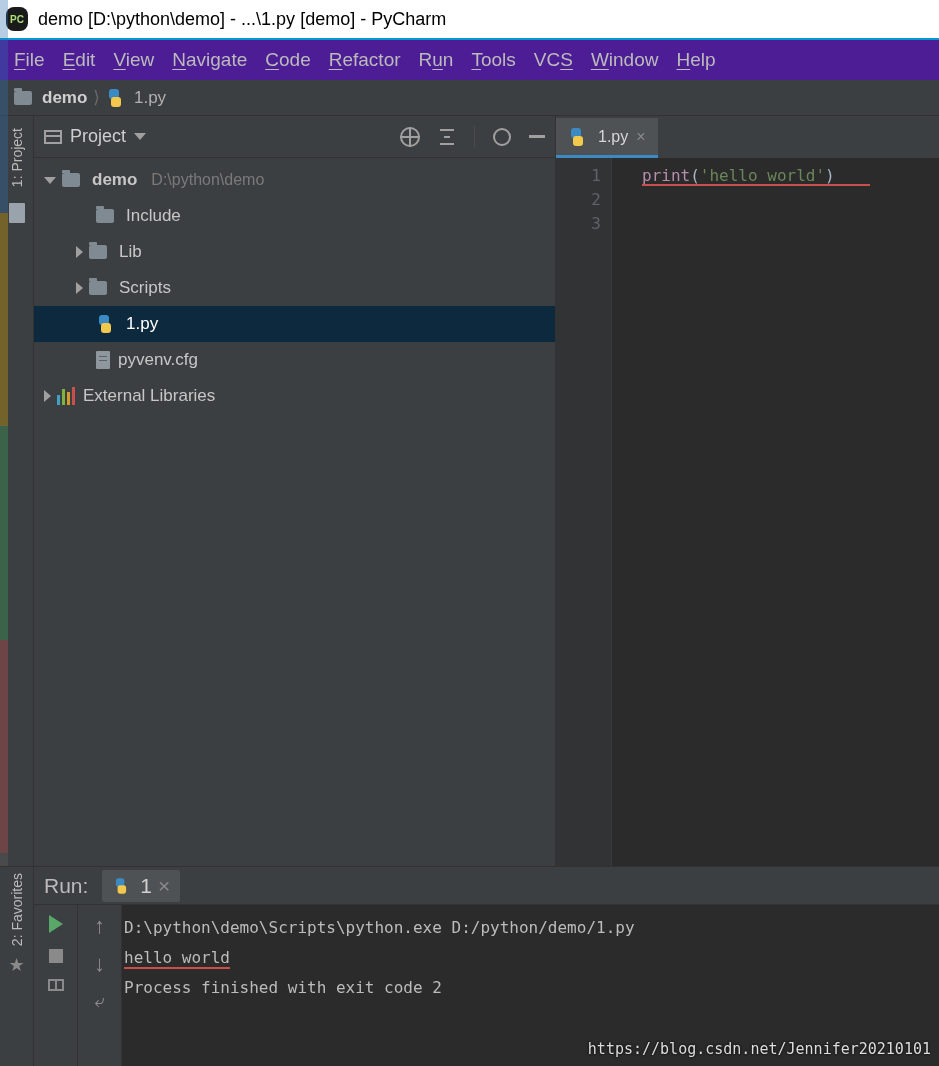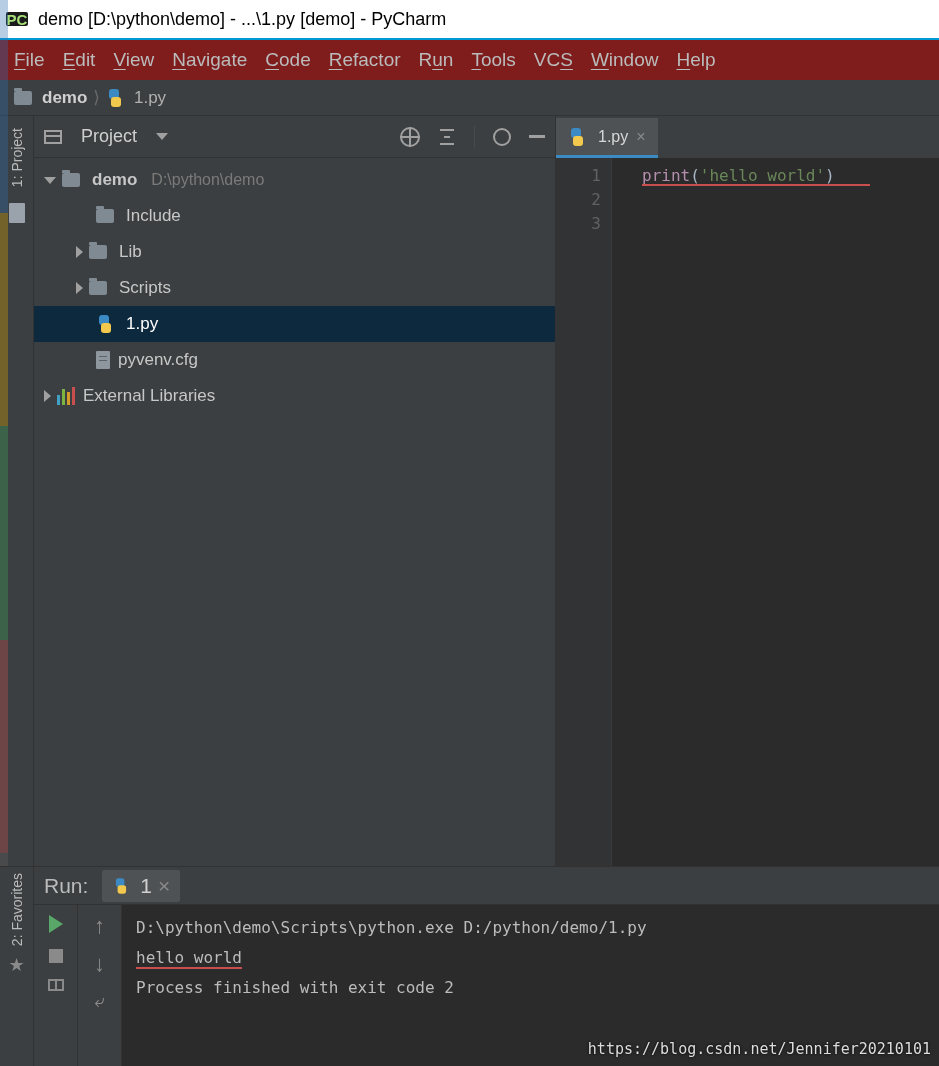--- a/index.html
+++ b/index.html
@@ -17,32 +17,32 @@
     background: #ffffff;
     color: #000000;
     height: 40px;
     display: flex;
     align-items: center;
     padding: 3px 6px;
     border-bottom: 2px solid #0099d4;
     font-size: 18px;
   }
   .titlebar .app-icon {
-    width: 22px; height: 14px;
+    width: 22px; height: 24px;
     background: #1a1a1a;
     color: #a8e07a;
-    font-size: 15px;
+    font-size: 10px;
     font-weight: bold;
     display: flex; align-items: center; justify-content: center;
     margin-right: 10px;
-    border-radius: 2px;
+    border-radius: 8px;
   }
   
   .menubar {
-    background: #7f1d1d;
+    background: #4c1d95;
     height: 40px;
     display: flex;
     align-items: center;
     padding: 0 14px;
     gap: 18px;
     font-size: 19px;
     color: #bbbbbb;
   }
   .menubar span { cursor: default; }
   .menubar .ul { text-decoration: underline; text-underline-offset: 3px; }
@@ -130,21 +130,21 @@
     height: 42px;
     display: flex;
     align-items: center;
     padding: 0 10px;
     font-size: 18px;
     color: #cfcfcf;
     gap: 10px;
     border-bottom: 1px solid #323232;
   }
   .project-header .title {
-    display: flex; align-items: center; gap: 19px; flex: 1;
+    display: flex; align-items: center; gap: 8px; flex: 1;
   }
   .project-header .toolbar {
     display: flex; align-items: center; gap: 18px;
     color: #a0a0a0;
   }
   .project-header .vsep {
     width: 1px; height: 22px; background: #4a4a4a;
   }
   .circle-cross {
     width: 20px; height: 20px; border: 2px solid #a0a0a0; border-radius: 50%;
@@ -338,21 +338,21 @@
   }
   .arrow-up, .arrow-down {
     color:#8a8a8a; font-size:22px; line-height:1;
   }
   .wrap-ico { font-size:18px; color:#8a8a8a; }
   .console {
     flex:1;
     font-family:"Consolas", monospace;
     font-size:16px;
     color:#bcbcbc;
-    padding: 8px 14px;
+    padding: 8px 2px;
     position:relative;
   }
   .console .out-line { line-height: 30px; }
   .console .red { position:relative; }
   .console .red::after{
     content:""; position:absolute; left:0; right:0; bottom:-2px; height:2px; background:#c94f4f;
   }
   .watermark {
     position:absolute; right:8px; bottom:8px;
     color:#dddddd; font-size:15px;

